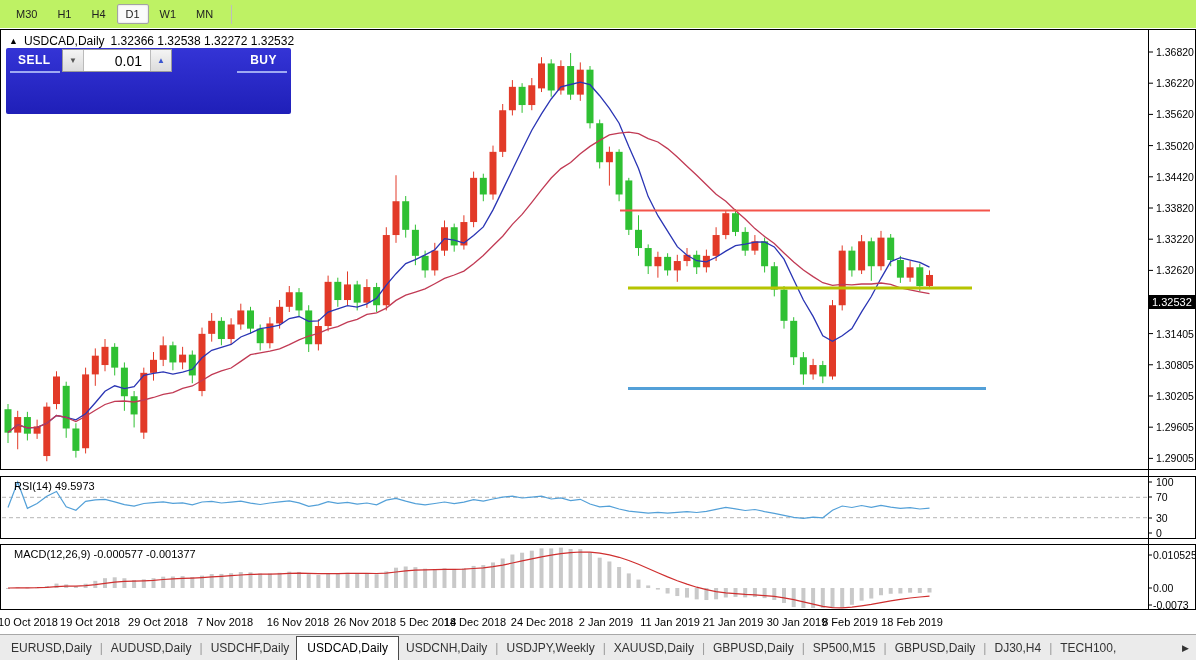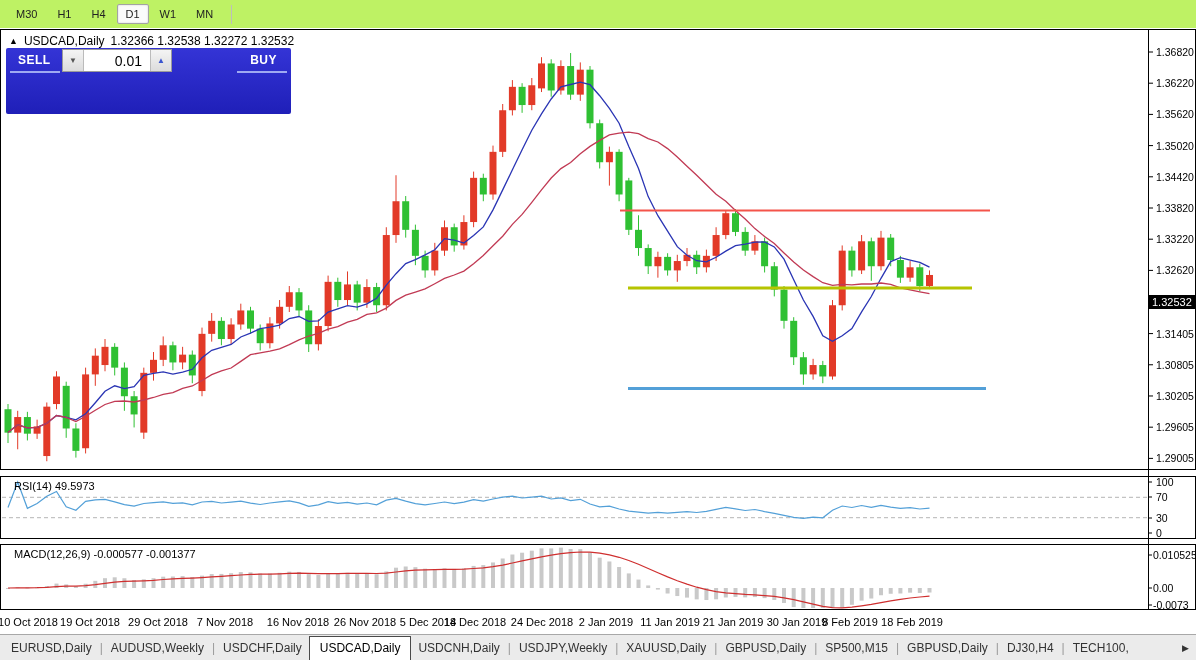--- a/index.html
+++ b/index.html
@@ -472,21 +472,21 @@
         <button class="spin right">▲</button>
       </div>
     </div>
 
     <div class="price-tag">1.32532</div>
   </div>
 
   <div class="tabbar" id="tabbar">
       <span class="tab">EURUSD,Daily</span>
       <span class="tab-sep">|</span>
-      <span class="tab">AUDUSD,Weekly</span>
+      <span class="tab">AUDUSD,Daily</span>
       <span class="tab-sep">|</span>
       <span class="tab">USDCHF,Daily</span>
       <span class="tab active">USDCAD,Daily</span>
       <span class="tab">USDCNH,Daily</span>
       <span class="tab-sep">|</span>
       <span class="tab">USDJPY,Weekly</span>
       <span class="tab-sep">|</span>
       <span class="tab">XAUUSD,Daily</span>
       <span class="tab-sep">|</span>
       <span class="tab">GBPUSD,Daily</span>

